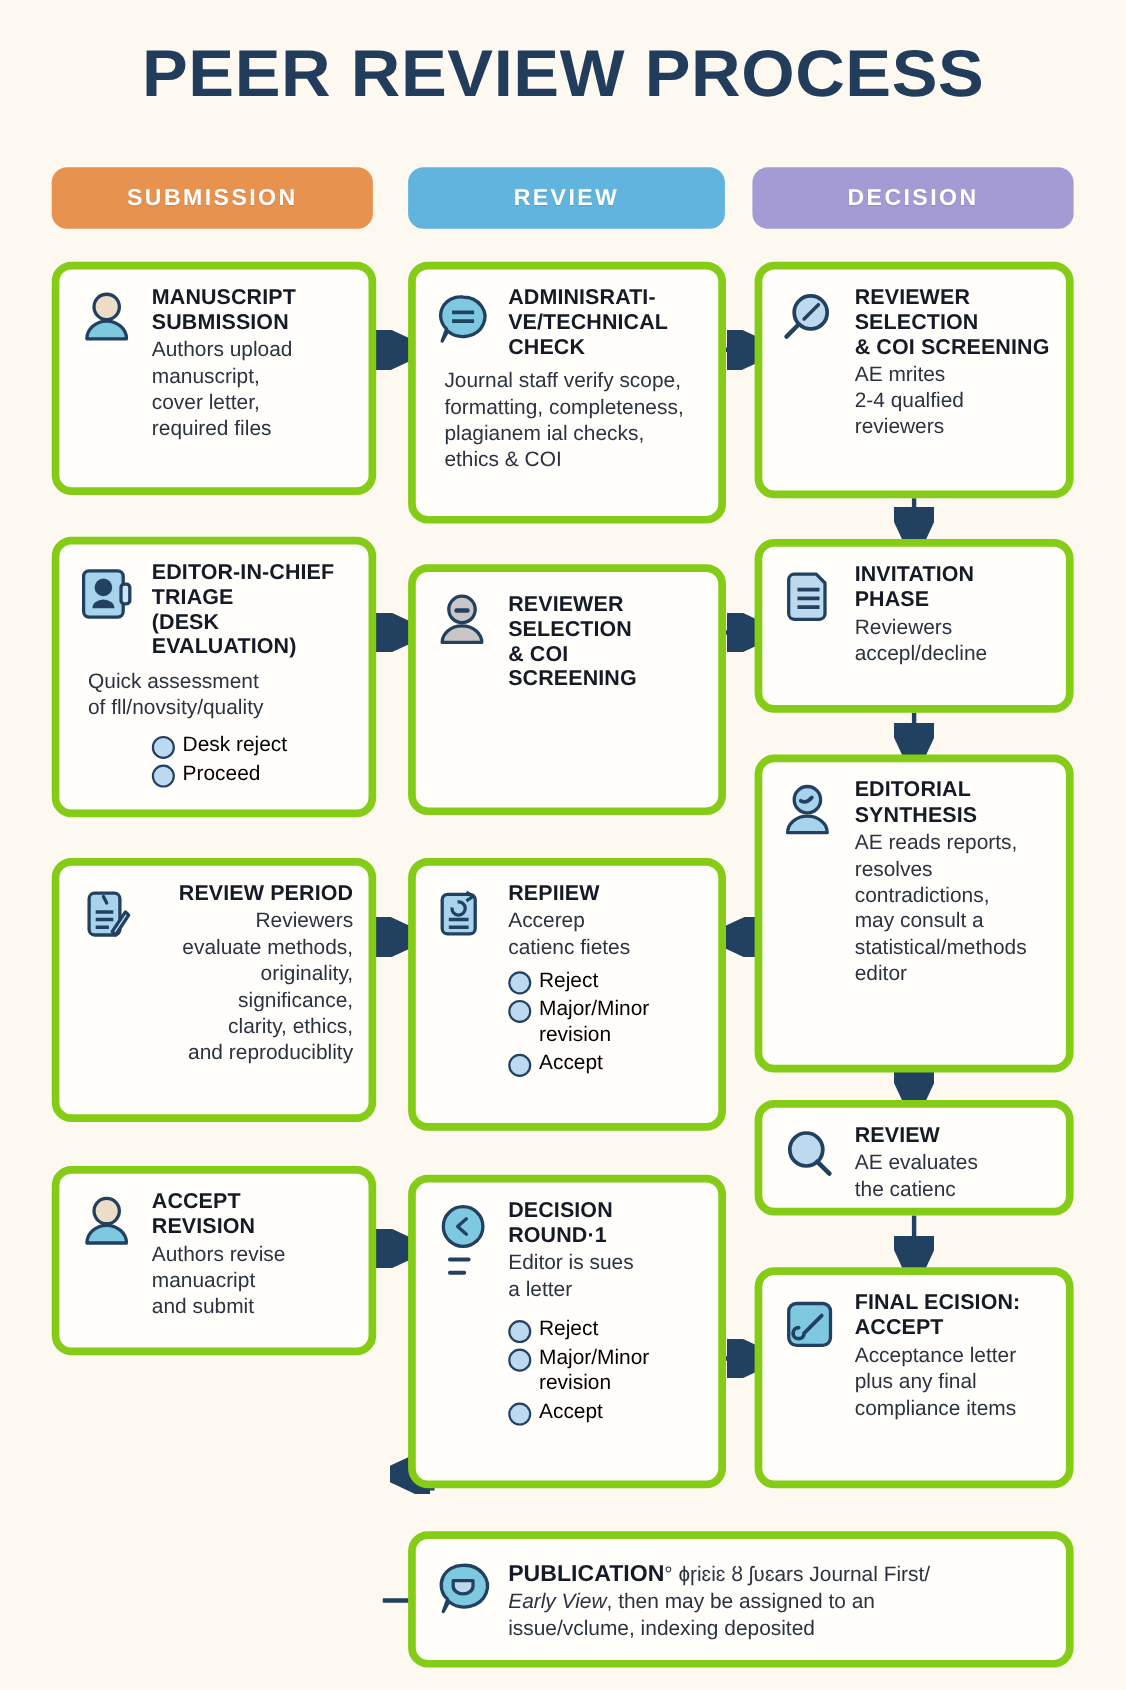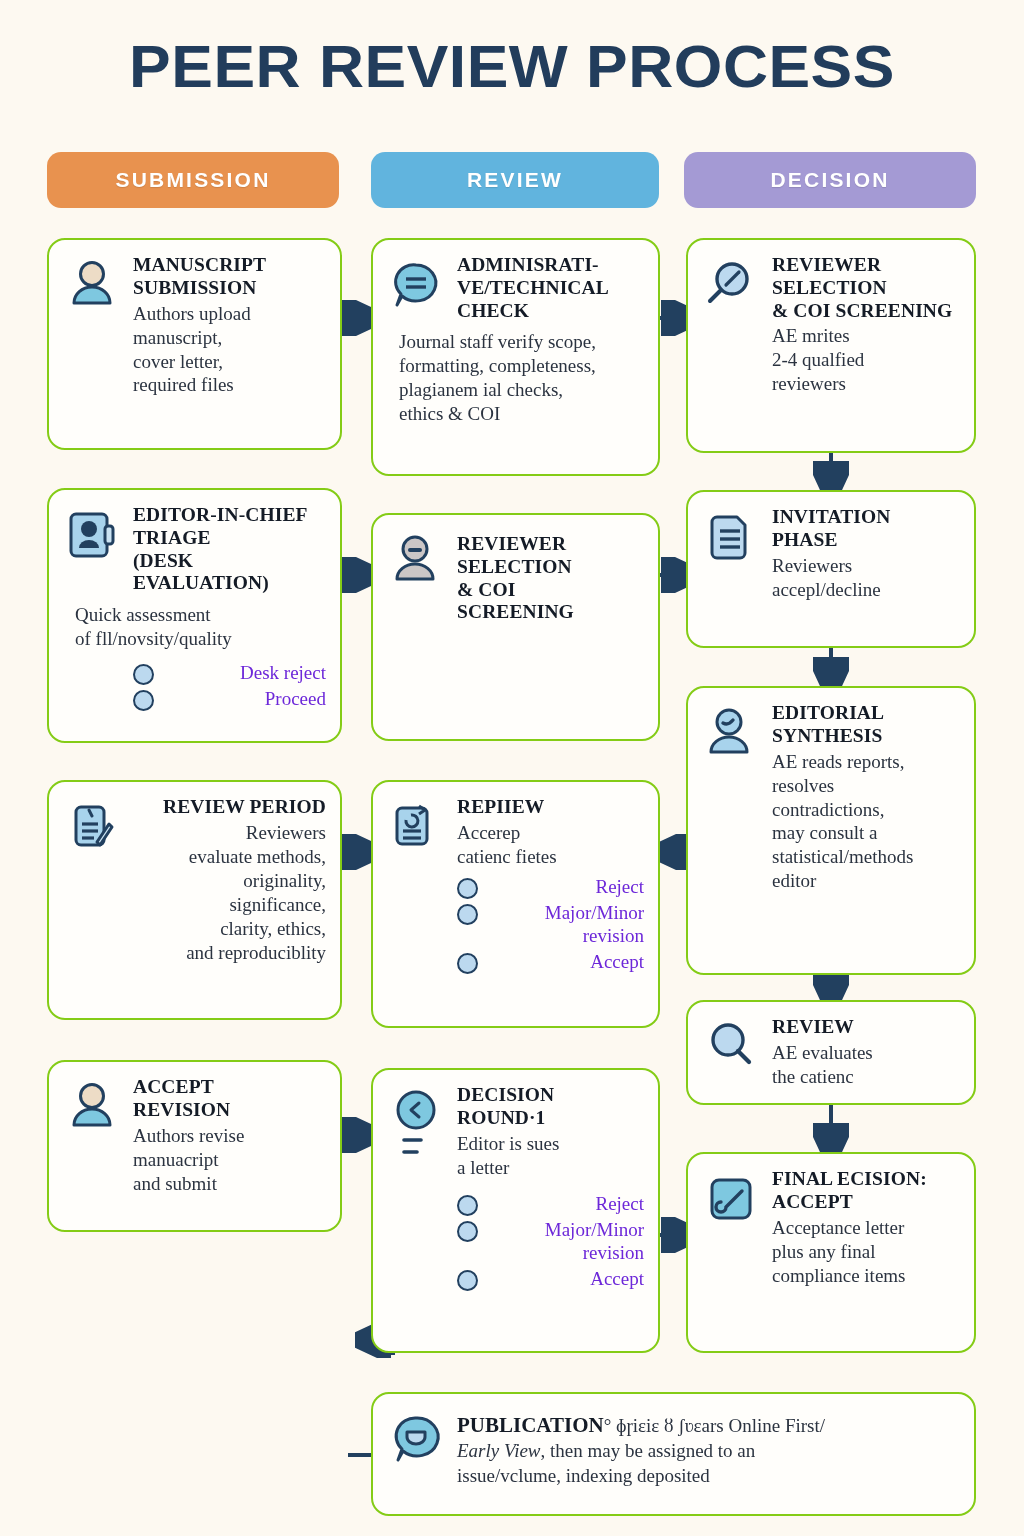--- a/index.html
+++ b/index.html
@@ -29,45 +29,44 @@
     text-shadow: 0 1px 1px rgba(0,0,0,.12);
   }
   .pill-sub { left: 47px;  width: 292px; top: 152px; background: #e8924f; }
   .pill-rev { left: 371px; width: 288px; top: 152px; background: #61b4de; }
   .pill-dec { left: 684px; width: 292px; top: 152px; background: #a49ad4; }
 
   
   .card {
     position: absolute;
     background: #fffefb;
-    border: 2px solid #84cc16;
+    border: 7px solid #84cc16;
     border-radius: 18px;
     padding: 14px 14px 12px 16px;
     display: flex;
     gap: 12px;
-    font-family: Liberation Serif, serif;
   }
   .card .ico { flex: 0 0 auto; width: 56px; padding-top: 4px; }
   .card .body { flex: 1 1 auto; min-width: 0; }
   .card h3 {
     font-size: 19.5px; font-weight: 700; color: #141b26;
     line-height: 1.17; letter-spacing: .1px;
     white-space: pre-line;
   }
   .card p {
     font-size: 19px; color: #2b3340; line-height: 1.26;
     margin-top: 2px; white-space: pre-line;
   }
   .card p.full { margin-left: -58px; }
 
   
   ul.opts { list-style: none; margin-top: 6px; }
   ul.opts li {
     position: relative; padding-left: 28px; margin-top: 3px;
-    font-size: 19px; color: #6d28d9; line-height: 1.22; white-space: pre-line; text-align: right;
+    font-size: 19px; color: #000000; line-height: 1.22; white-space: pre-line;
   }
   ul.opts li::before {
     content: ""; position: absolute; left: 0; top: 3px;
     width: 17px; height: 17px; border-radius: 50%;
     background: #bcd9ef; border: 2.5px solid #22405f;
   }
 
   
   #wires { position: absolute; left: 0; top: 0; width: 1024px; height: 1536px; }
   #wires path, #wires line { stroke: #22405f; stroke-width: 4; fill: none; }
@@ -285,21 +284,21 @@
   </div>
 
   <div class="card" style="left:371px; top:1392px; width:605px; height:124px;">
     <div class="ico">
       <svg width="54" height="54" viewBox="0 0 54 54">
         <path d="M27 6 a21 19 0 1 1 -13 33 L9 48 L13 37 A19 18 0 0 1 27 6 Z" fill="#7ec8e0" stroke="#22405f" stroke-width="3" stroke-linejoin="round"></path>
         <path d="M18 20 h18 v5 a9 7 0 0 1 -18 0 z" fill="#bcd9ef" stroke="#22405f" stroke-width="3" stroke-linejoin="round"></path>
       </svg>
     </div>
     <div class="body" style="padding-top:2px;">
-      <p style="font-size:19px; line-height:1.30;"><span style="font-weight:700; font-size:21px; color:#141b26;">PUBLICATION</span><span>° ɸɼіɛіɛ ȣ ʃʋɛars Online First/</span><br><em>Early View</em><span style="white-space:pre-line;">, then may be assigned to an
+      <p style="font-size:19px; line-height:1.30;"><span style="font-weight:700; font-size:21px; color:#141b26;">PUBLICATION</span><span>° ɸɼіɛіɛ ȣ ʃʋɛars Journal First/</span><br><em>Early View</em><span style="white-space:pre-line;">, then may be assigned to an
 issue/vclume, indexing deposited</span></p>
     </div>
   </div>
 
   <div class="card" style="left:686px; top:238px; width:290px; height:215px;">
     <div class="ico">
       <svg width="54" height="54" viewBox="0 0 54 54">
         <circle cx="28" cy="21" r="15" fill="#bcd9ef" stroke="#22405f" stroke-width="3.4"></circle>
         <line x1="22" y1="27" x2="35" y2="14" stroke="#22405f" stroke-width="3.2" stroke-linecap="round"></line>
         <line x1="17" y1="32" x2="6" y2="43" stroke="#22405f" stroke-width="4" stroke-linecap="round"></line>

